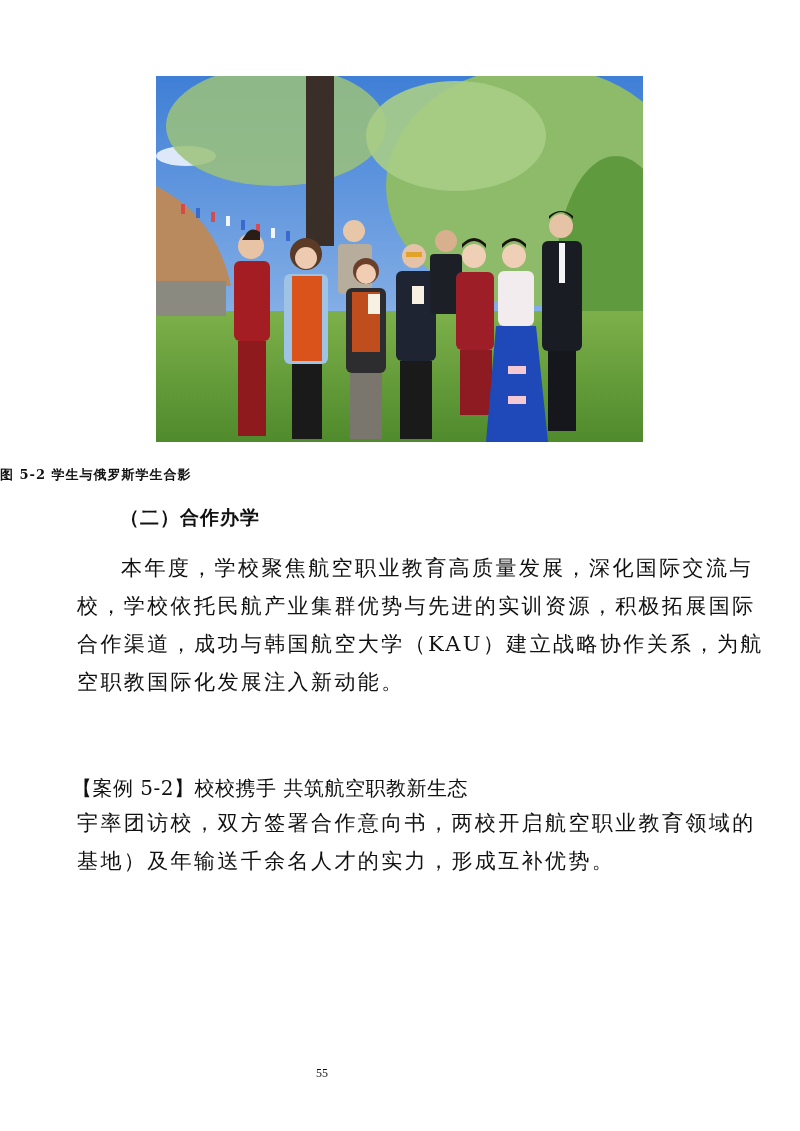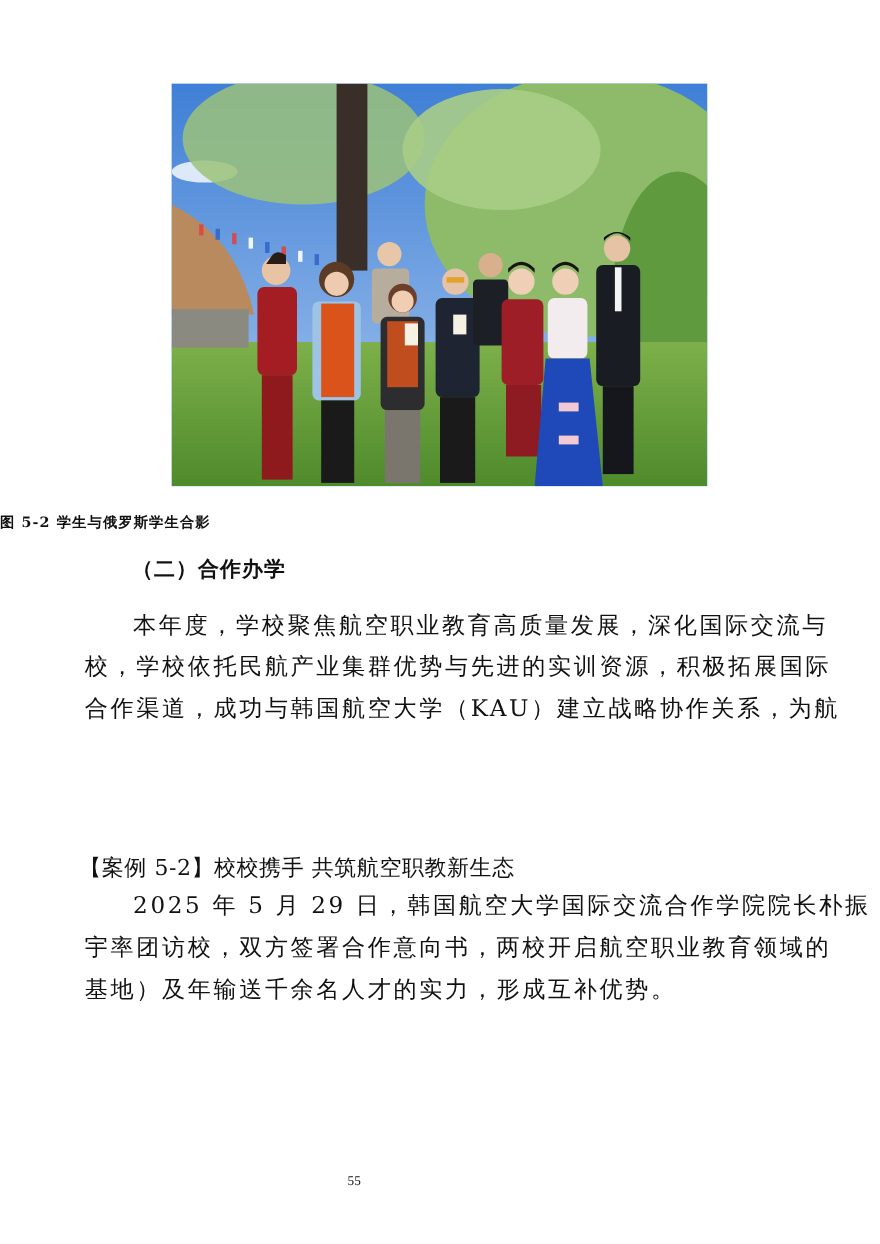--- a/index.html
+++ b/index.html
@@ -129,23 +129,23 @@
 </div>
 
 <div class="caption">图 5-2 学生与俄罗斯学生合影</div>
 
 <div class="h2">（二）合作办学</div>
 
 <div class="para" style="top:538px;margin-top:11px;">
   <span class="line indent">本年度，学校聚焦航空职业教育高质量发展，深化国际交流与</span>
   <span class="line">校，学校依托民航产业集群优势与先进的实训资源，积极拓展国际</span>
   <span class="line">合作渠道，成功与韩国航空大学（KAU）建立战略协作关系，为航</span>
+  <span class="line">空职教国际化发展注入新动能。</span>
 </div>
 
 <div class="case-title">【案例 5-2】校校携手 共筑航空职教新生态</div>
 
 <div class="para" style="top:804px;">
-  <span class="line indent">2025 年 5 月 29 日，韩国航空大学国际交流合作学院院长朴振</span>
   <span class="line">宇率团访校，双方签署合作意向书，两校开启航空职业教育领域的</span>
   <span class="line">基地）及年输送千余名人才的实力，形成互补优势。</span>
 </div>
 
 <div class="page-num">55</div>
 
 </body></html>

